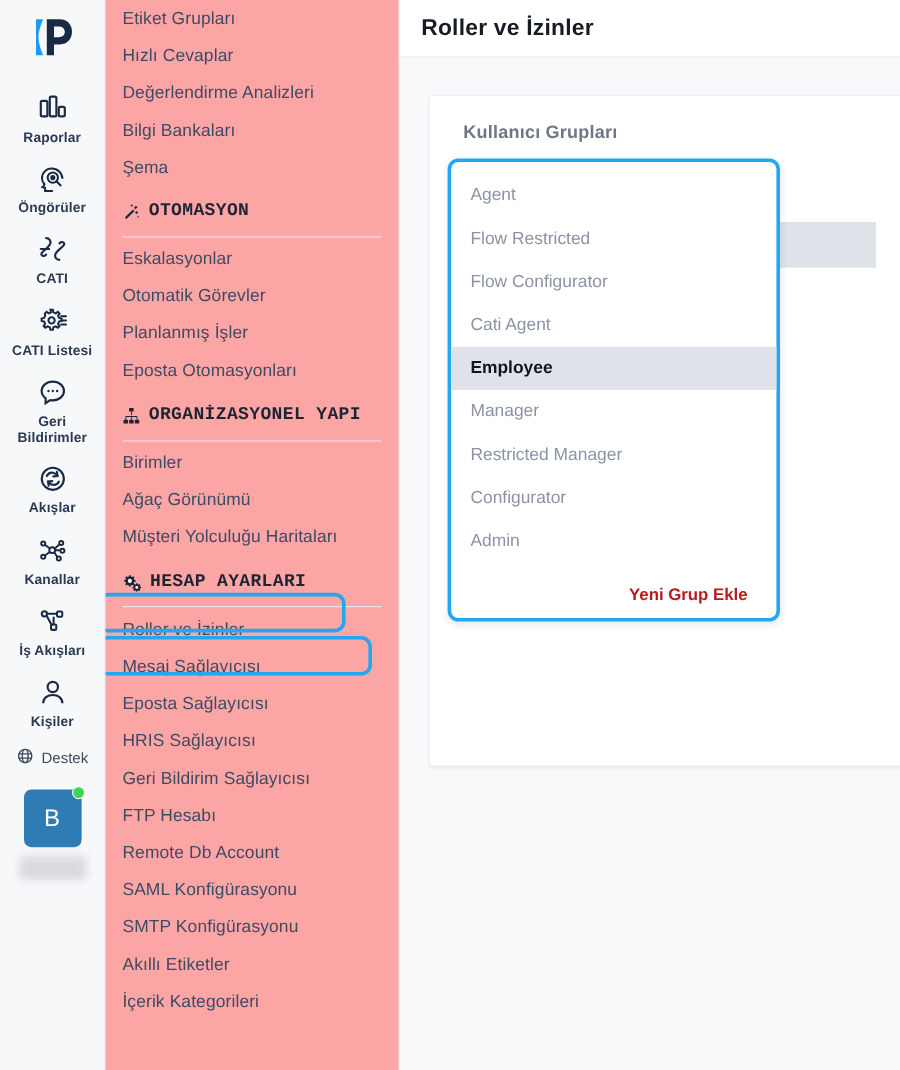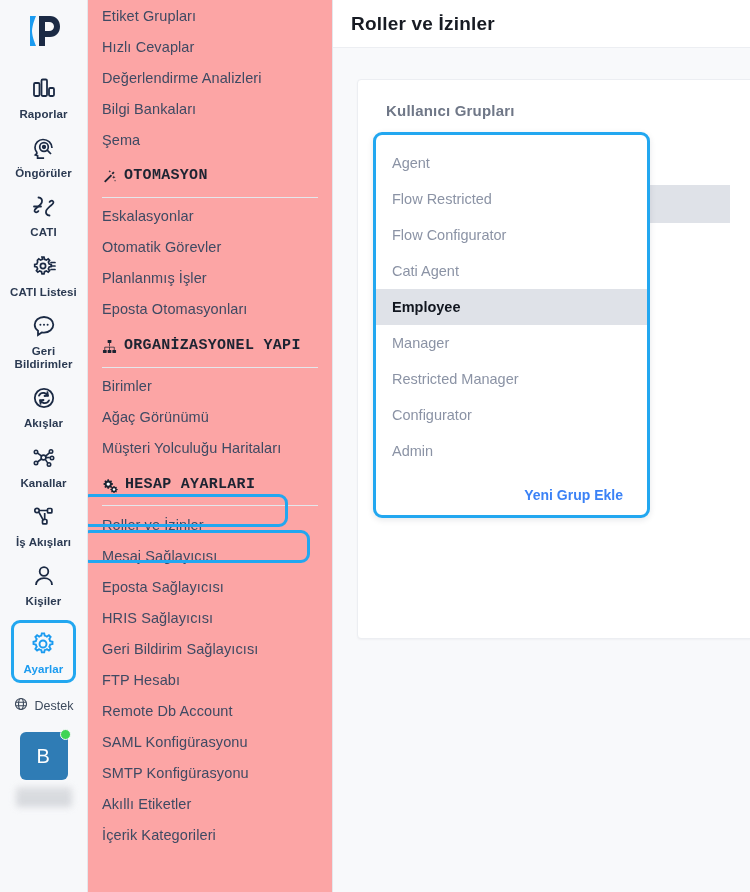--- a/index.html
+++ b/index.html
@@ -148,21 +148,21 @@
   .g-item.selected {
     color: #11161f; font-weight: 700;
     background: #dfe2e8;
   }
   
   .sel-bleed {
     position: absolute; left: 292px; width: 80px; height: 38px;
     background: #dfe2e8; pointer-events: none;
   }
   .addgroup {
-    font-size: 14px; font-weight: 700; color: #3b82f6;
+    font-size: 14px; font-weight: 700; color: #b91c1c;
     text-align: right; padding: 18px 24px 4px 0; cursor: pointer;
   }
 </style>
 </head>
 <body>
 
 <div class="app">
 
   <div class="rail">
 
@@ -272,31 +272,20 @@
     <div class="rail-item">
       <span class="rail-ico">
         <svg width="26" height="26" viewBox="0 0 26 26" fill="none" stroke="#1b2a44" stroke-width="1.8">
           <circle cx="13" cy="8.5" r="4.3"></circle>
           <path d="M5 22c0-4.3 3.6-6.8 8-6.8s8 2.5 8 6.8"></path>
         </svg>
       </span>
       <span class="rail-label">Kişiler</span>
     </div>
 
-    <div class="rail-item active">
-      <div class="rail-box">
-        <span class="rail-ico">
-          <svg width="28" height="28" viewBox="0 0 28 28" fill="none" stroke="#1b9bf0" stroke-width="1.9">
-            <path d="M12.8 3.4h2.4l.5 2.3c.8.2 1.5.5 2.2.9l2-1.3 1.7 1.7-1.3 2c.4.7.7 1.4.9 2.2l2.3.5v2.4l-2.3.5c-.2.8-.5 1.5-.9 2.2l1.3 2-1.7 1.7-2-1.3c-.7.4-1.4.7-2.2.9l-.5 2.3h-2.4l-.5-2.3c-.8-.2-1.5-.5-2.2-.9l-2 1.3-1.7-1.7 1.3-2c-.4-.7-.7-1.4-.9-2.2l-2.3-.5v-2.4l2.3-.5c.2-.8.5-1.5.9-2.2l-1.3-2 1.7-1.7 2 1.3c.7-.4 1.4-.7 2.2-.9z"></path>
-            <circle cx="14" cy="14" r="3.5"></circle>
-          </svg>
-        </span>
-        <span class="rail-label">Ayarlar</span>
-      </div>
-    </div>
 
     <div class="destek">
       <span>
         <svg width="14" height="14" viewBox="0 0 16 16" fill="none" stroke="#3d4a5c" stroke-width="1.3">
           <circle cx="8" cy="8" r="6.3"></circle>
           <ellipse cx="8" cy="8" rx="2.8" ry="6.3"></ellipse>
           <path d="M1.9 6h12.2M1.9 10h12.2"></path>
         </svg>
       </span>
       <span>Destek</span>

